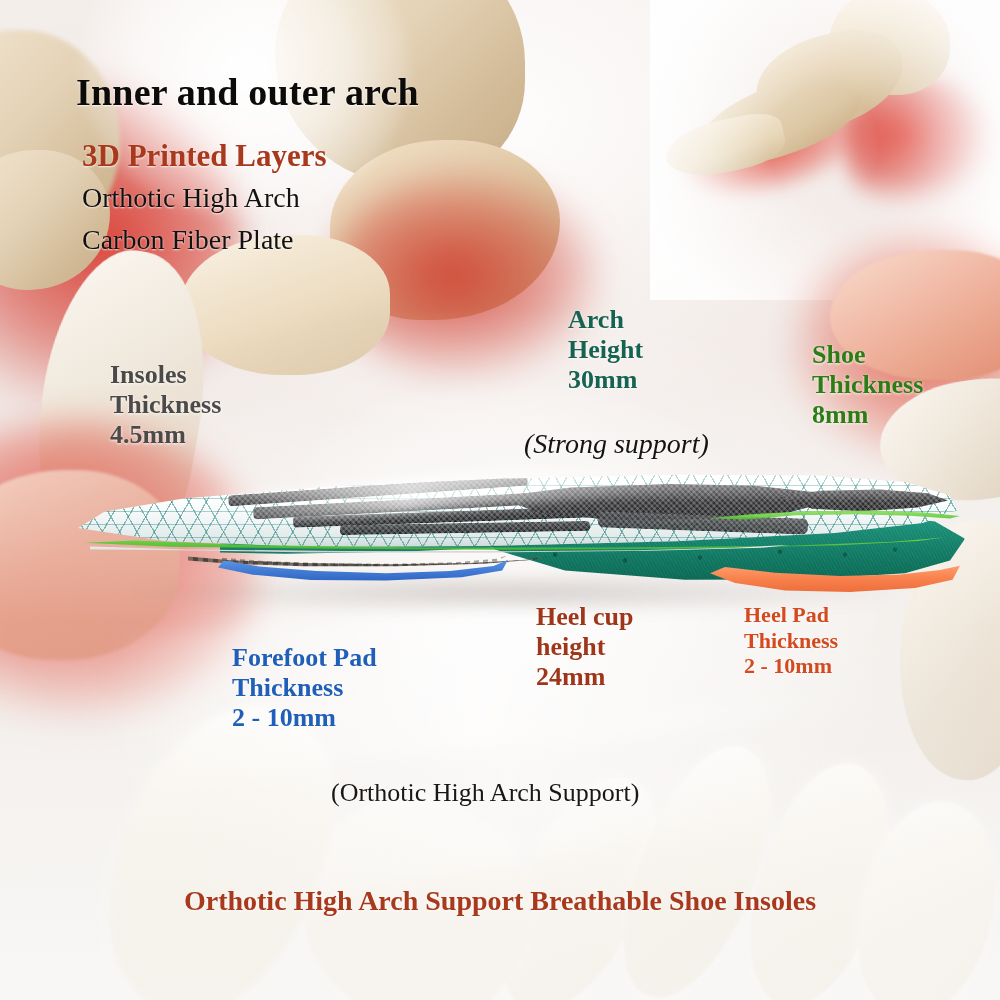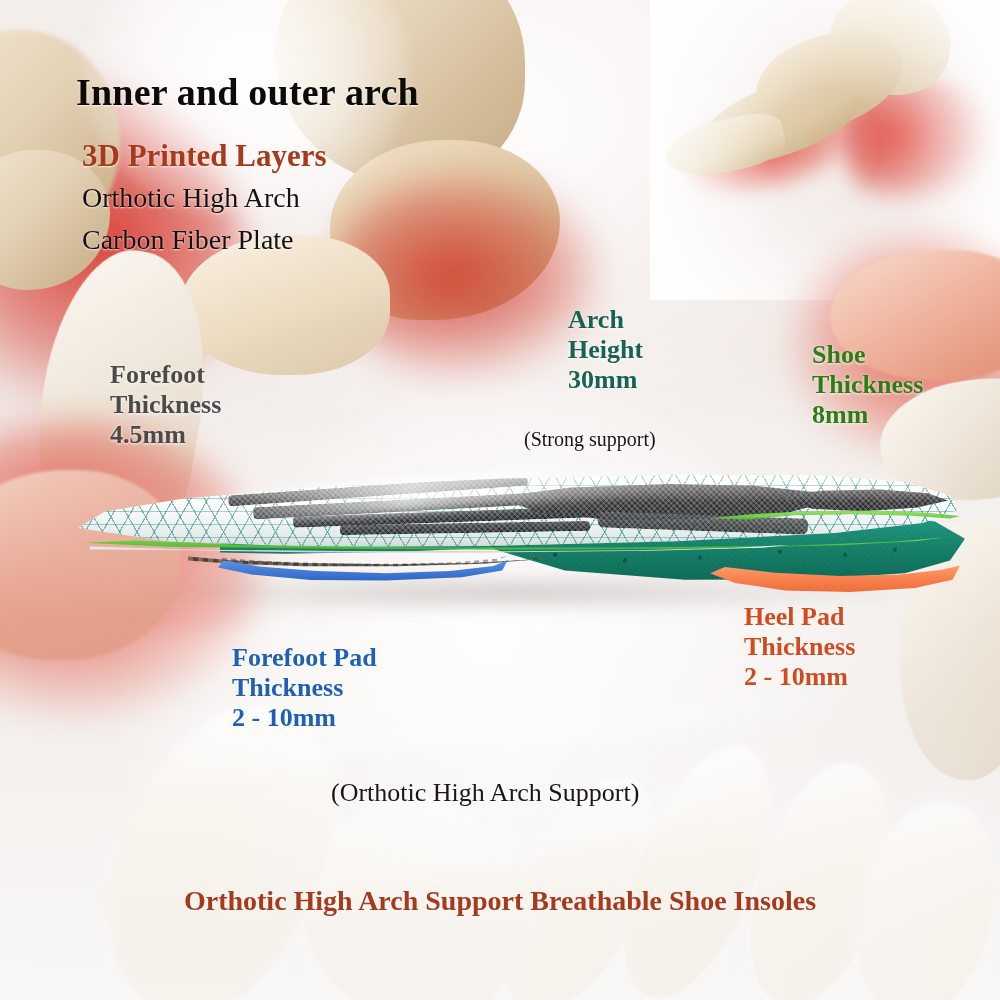--- a/index.html
+++ b/index.html
@@ -292,22 +292,23 @@
   }
 
   #lbl-arch {
     left: 568px; top: 305px;
     font-size: 26px; font-weight: bold; color: #176352;
     text-align: left;
     text-shadow: 0 1px 3px rgba(255,255,255,0.85);
   }
   #lbl-strong {
     left: 524px; top: 428px;
-    font-size: 20px; color: #161412;
-    text-shadow: 0 1px 3px rgba(255,255,255,0.9);
+    font-size: 28px; color: #161412;
+    text-shadow: 0 1px 3px rgba(255,255,255,0.9);
+    font-style: italic;
   }
 
   #lbl-heel-thick {
     left: 812px; top: 340px;
     font-size: 26px; font-weight: bold; color: #2c7d15;
     text-align: left;
     text-shadow: 0 1px 3px rgba(255,255,255,0.9);
   }
 
   #lbl-forefoot-pad {
@@ -317,21 +318,21 @@
   }
 
   #lbl-heelcup {
     left: 536px; top: 602px;
     font-size: 26px; font-weight: bold; color: #9f3519;
     text-shadow: 0 1px 3px rgba(255,255,255,0.9);
   }
 
   #lbl-heelpad {
     left: 744px; top: 602px;
-    font-size: 26px; font-weight: bold; color: #d4491e;
+    font-size: 22px; font-weight: bold; color: #d4491e;
     text-shadow: 0 1px 3px rgba(255,255,255,0.9);
   }
 
   #cap-ortho-support {
     left: 331px; top: 778px;
     font-size: 26px; color: #1a1715;
     text-shadow: 0 1px 3px rgba(255,255,255,0.9);
   }
 
   #cap-tagline {
@@ -439,38 +440,41 @@
     <div class="ins-orangepad"></div>
     <div class="ins-gloss"></div>
   </div>
 
   <div class="label" id="title">Inner and outer arch</div>
 
   <div class="label" id="sub-3d">3D Printed Layers</div>
   <div class="label" id="sub-ortho">Orthotic High Arch</div>
   <div class="label" id="sub-carbon">Carbon Fiber Plate</div>
 
-  <div class="label" id="lbl-forefoot-thick">Forefoot
+  <div class="label" id="lbl-forefoot-thick">Insoles
 Thickness
 4.5mm</div>
 
   <div class="label" id="lbl-arch">Arch
 Height
 30mm</div>
 
   <div class="label" id="lbl-strong">(Strong support)</div>
 
   <div class="label" id="lbl-heel-thick">Shoe
 Thickness
 8mm</div>
 
   <div class="label" id="lbl-forefoot-pad">Forefoot Pad
 Thickness
 2 - 10mm</div>
 
+  <div class="label" id="lbl-heelcup">Heel cup
+height
+24mm</div>
 
   <div class="label" id="lbl-heelpad">Heel Pad
 Thickness
 2 - 10mm</div>
 
   <div class="label" id="cap-tagline">Orthotic High Arch Support Breathable Shoe Insoles</div>
 
   <div class="label" id="cap-ortho-support">(Orthotic High Arch Support)</div>
 
 </div>

